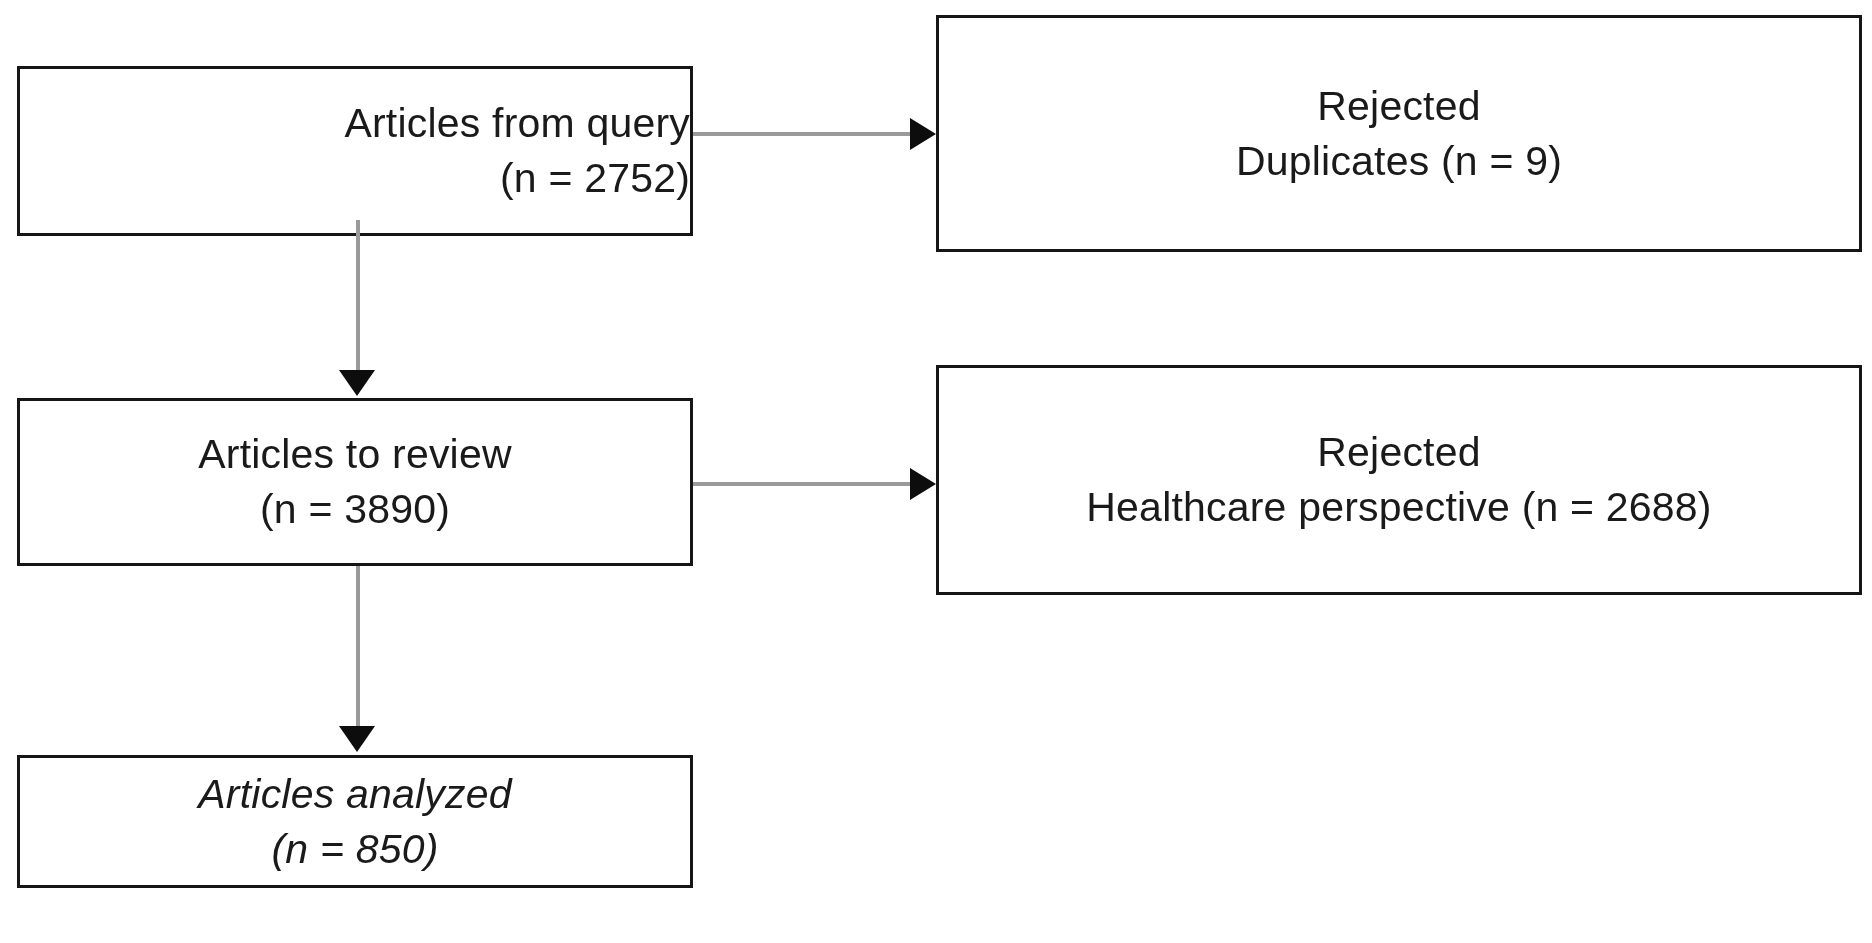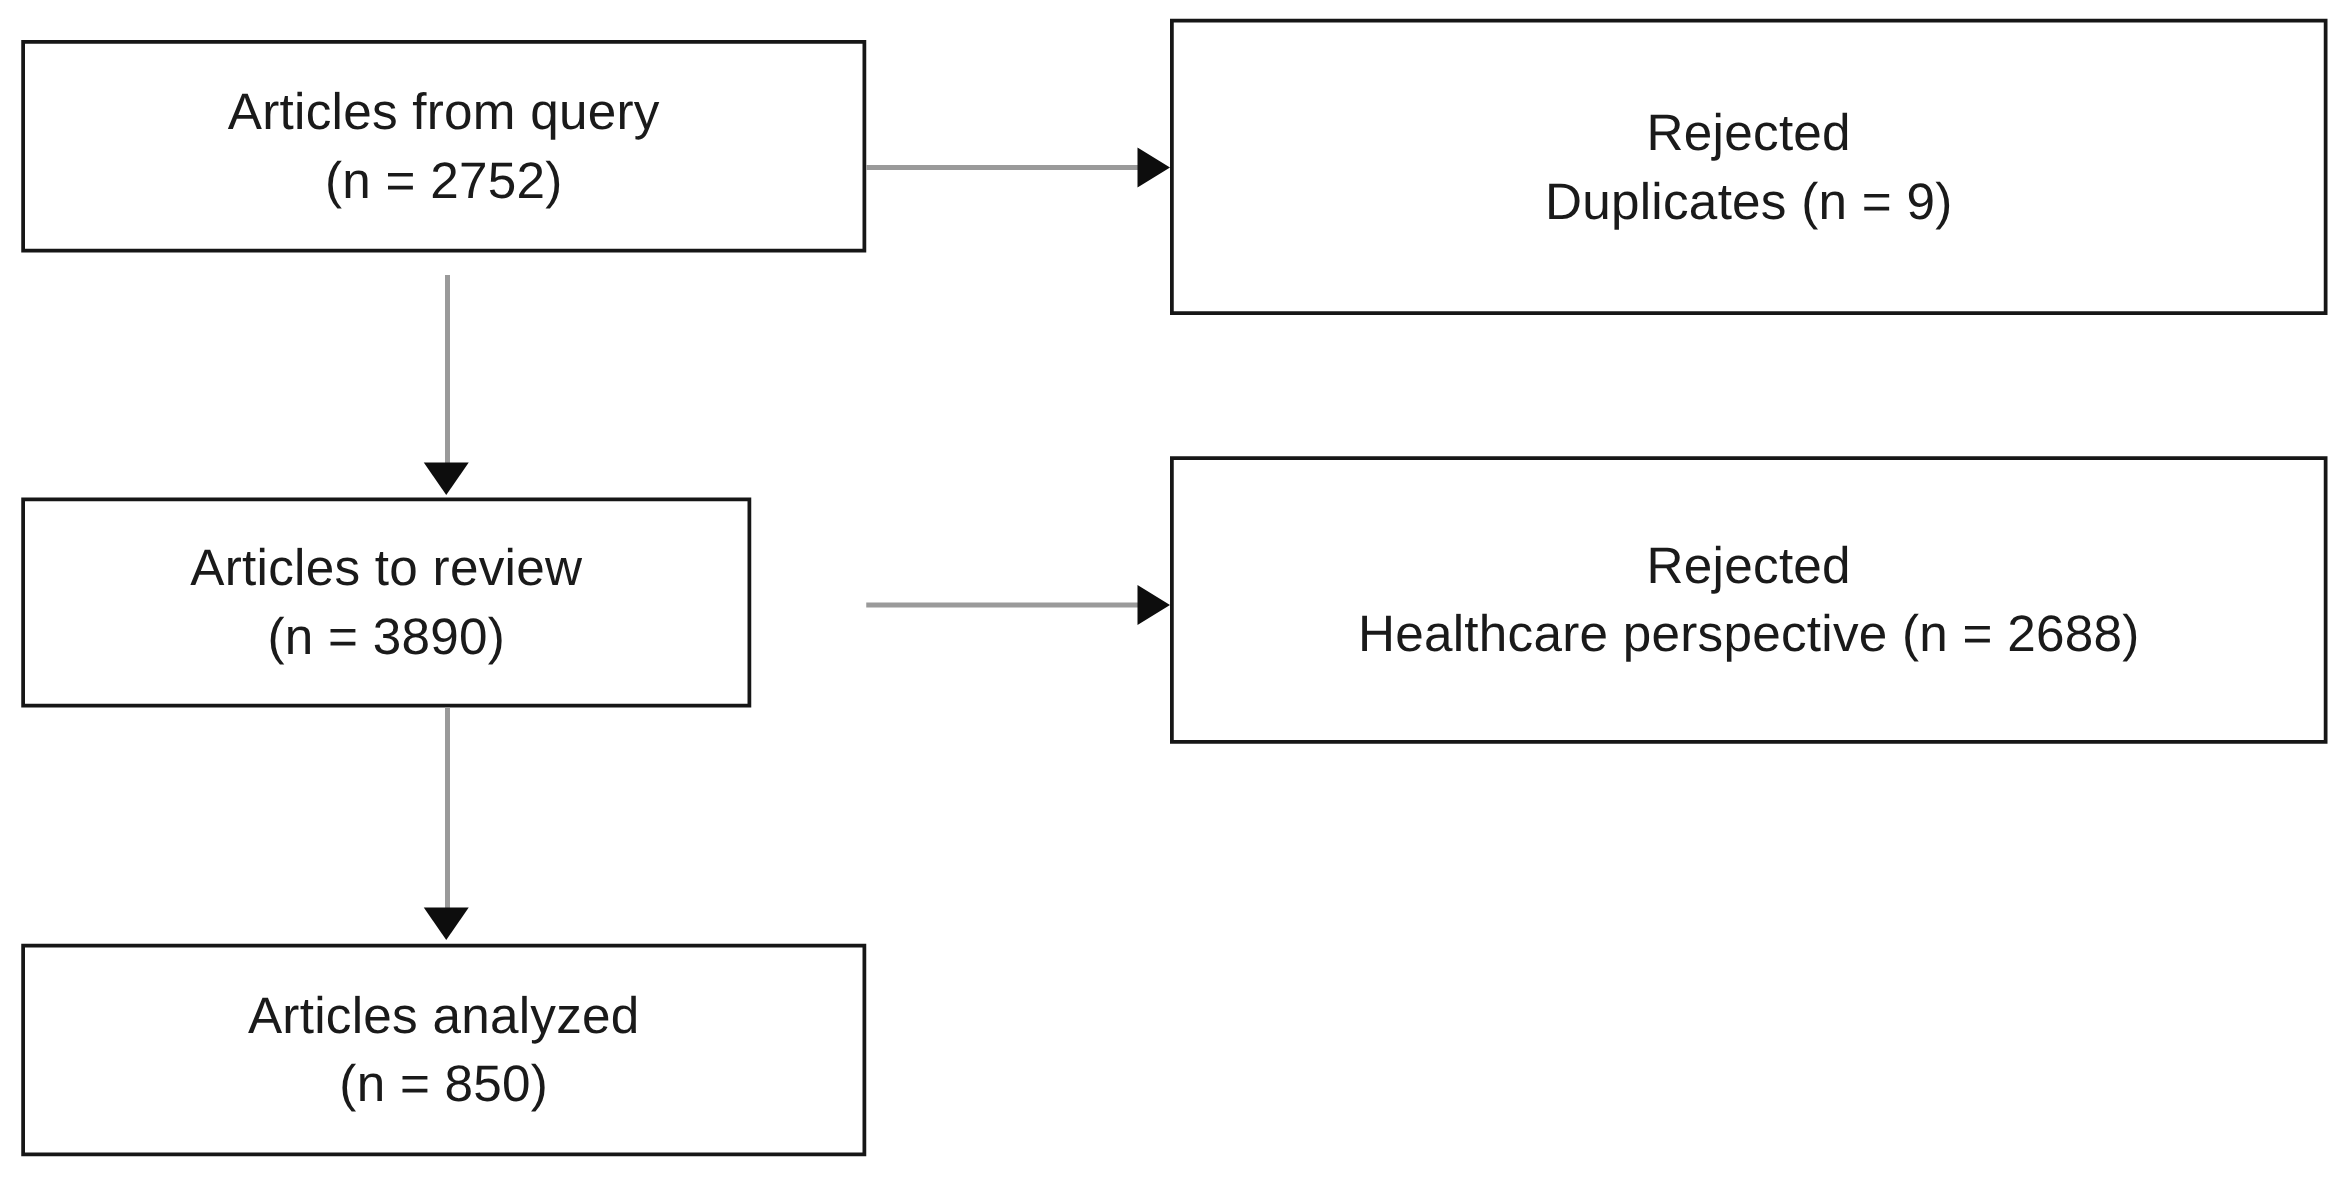--- a/index.html
+++ b/index.html
@@ -30,25 +30,25 @@
     color: #1a1a1a;
     font-size: 41px;
     line-height: 1.34;
     letter-spacing: 0.2px;
   }
   .node .line {
     display: block;
     white-space: nowrap;
   }
   
-  #node-articles-from-query { left: 17px;  top: 32px;  width: 676px; height: 170px; }
+  #node-articles-from-query { left: 17px;  top: 66px;  width: 676px; height: 170px; align-items: flex-end; }
   #node-rejected-screening  { left: 936px; top: 15px;  width: 926px; height: 237px; }
-  #node-articles-to-review  { left: 17px;  top: 398px; width: 584px; height: 168px; }
+  #node-articles-to-review  { left: 17px;  top: 398px; width: 676px; height: 168px; }
   #node-rejected-perspective{ left: 936px; top: 365px; width: 926px; height: 230px; }
-  #node-articles-analyzed   { left: 17px;  top: 755px; width: 676px; height: 170px; }
+  #node-articles-analyzed   { left: 17px;  top: 755px; width: 676px; height: 133px; font-style: italic; }
 
   
   .connector { position: absolute; }
   .conn-line-h {
     position: absolute;
     height: 4px;
     background: #9a9a9a;
   }
   .conn-line-v {
     position: absolute;

